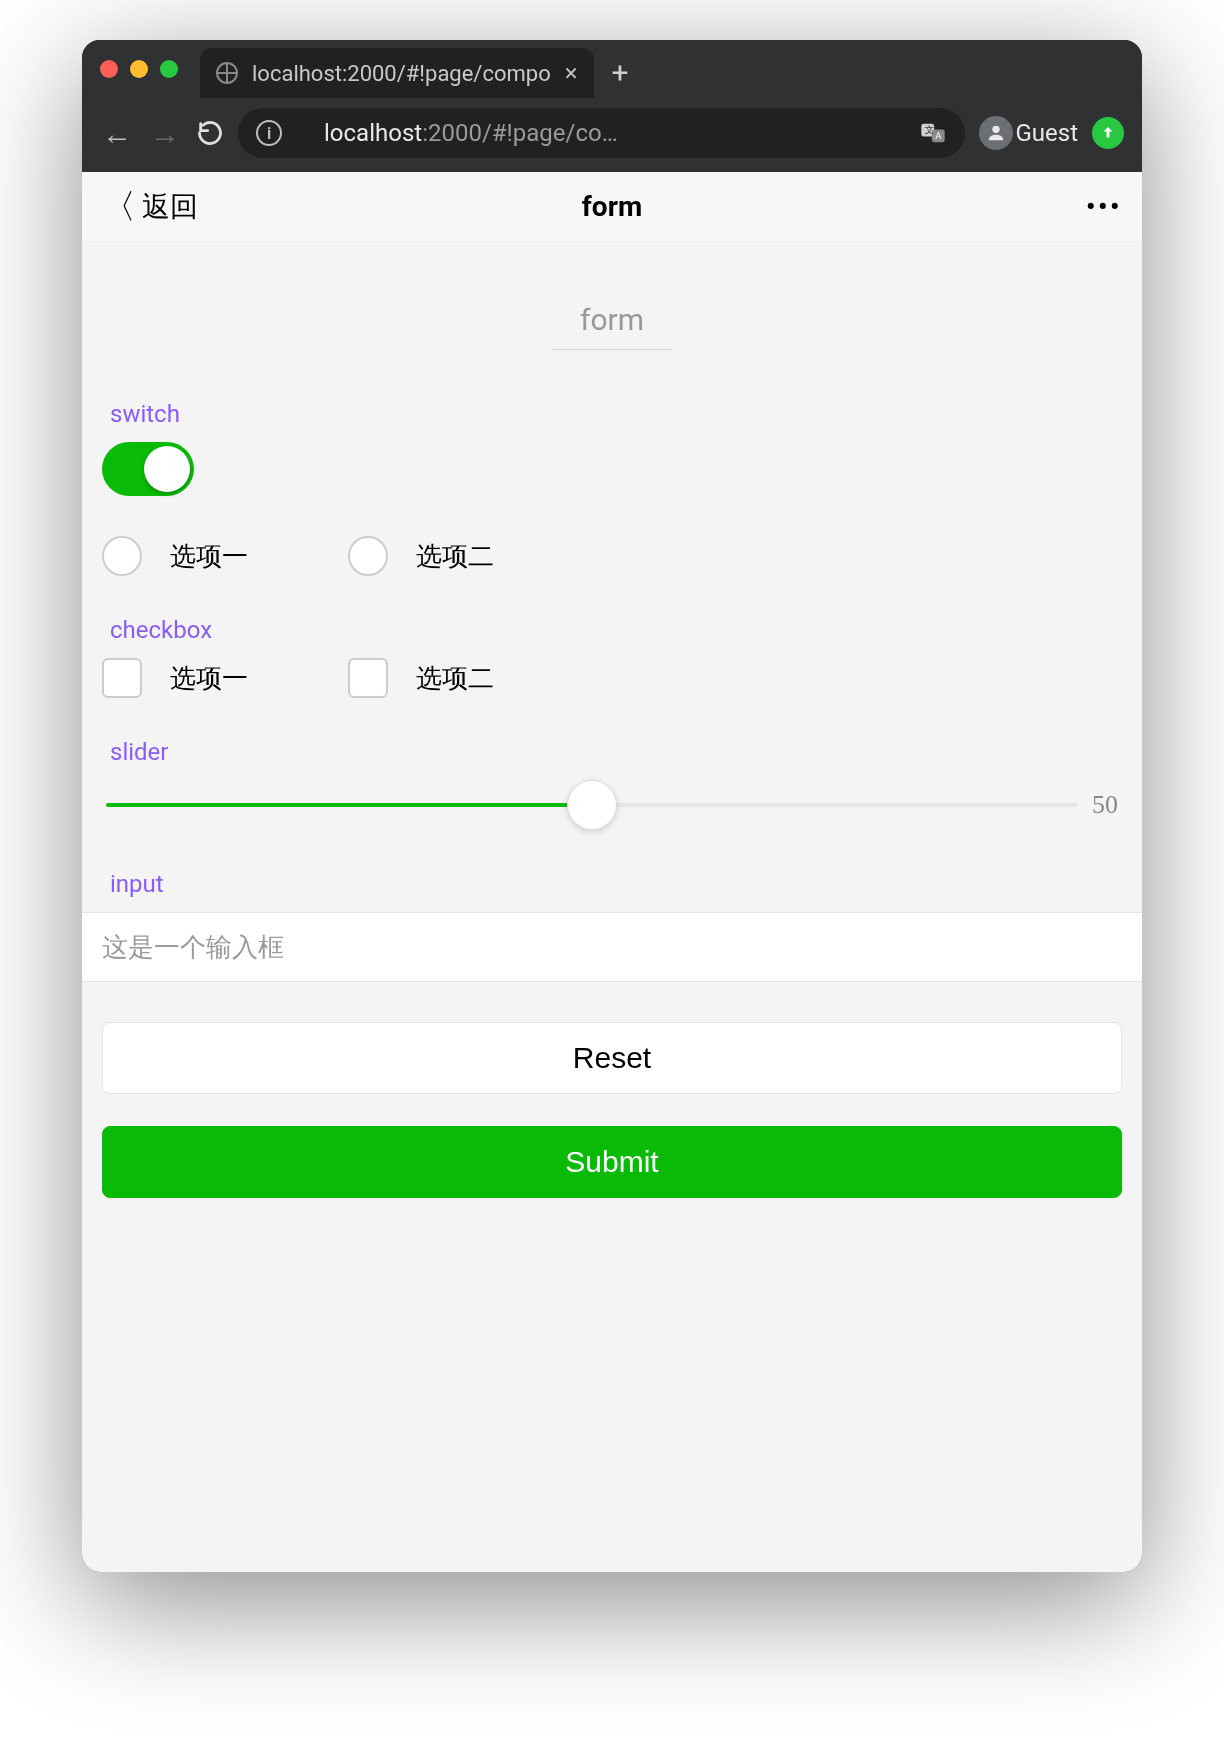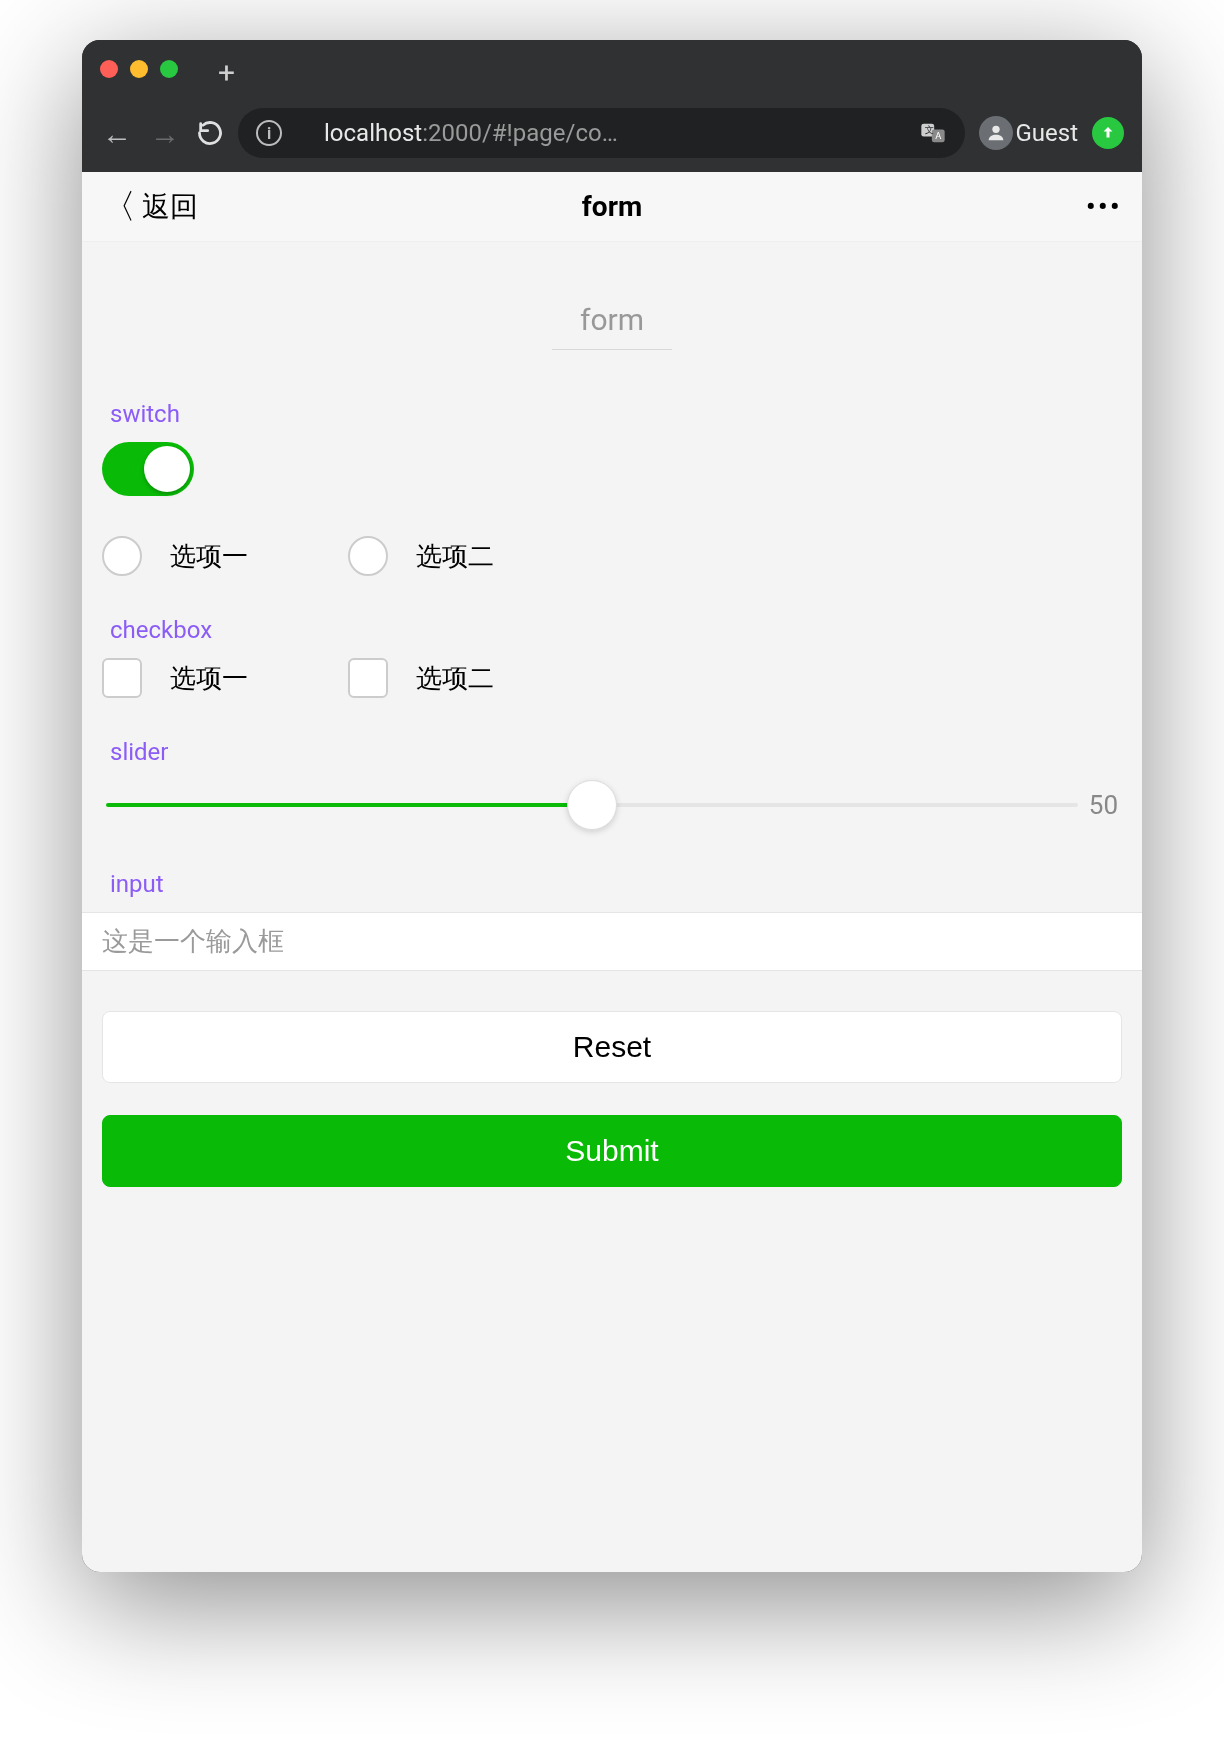--- a/index.html
+++ b/index.html
@@ -192,39 +192,39 @@
   .radio-ctl{
     width:40px;height:40px;border-radius:50%;
     border:2px solid #ccc;background:#fff;
   }
   .check-ctl{
     width:40px;height:40px;border-radius:6px;
     border:2px solid #ccc;background:#fff;
   }
 
   
-  .slider-row{display:flex;align-items:center;padding:10px 4px;}
+  .slider-row{display:flex;align-items:center;padding:10px 4px;font-family:Liberation Serif, serif;}
   .slider-track{
     flex:1;height:4px;border-radius:2px;
     background:linear-gradient(to right,#09bb07 0%,#09bb07 50%,#e5e5e5 50%,#e5e5e5 100%);
     position:relative;
   }
   .slider-thumb{
     position:absolute;left:50%;top:50%;
     transform:translate(-50%,-50%);
     width:50px;height:50px;border-radius:50%;
     background:#fff;border:1px solid #ddd;
     box-shadow:0 2px 6px rgba(0,0,0,0.15);
   }
   .slider-val{color:#888;font-size:26px;min-width:40px;text-align:right;}
 
   
   .input-box{
     margin:0 -20px;
-    height:59px;
+    height:70px;
     background:#fff;border-top:1px solid #e5e5e5;border-bottom:1px solid #e5e5e5;
     display:flex;align-items:center;padding:0 20px;
   }
   .input-box input{
     border:none;outline:none;background:transparent;
     font-size:26px;color:#333;width:100%;
   }
   .input-box input::placeholder{color:#9a9a9a;}
 
   .btn{
@@ -243,20 +243,25 @@
 <body>
 
 <div class="stage">
   <div class="window">
 
     <div class="chrome-top">
       <div class="traffic">
         <span class="dot-red"></span>
         <span class="dot-yellow"></span>
         <span class="dot-green"></span>
+      </div>
+      <div class="tab">
+        <span class="globe-icon"></span>
+        <span class="tab-title">localhost:2000/#!page/compo</span>
+        <span class="tab-close">×</span>
       </div>
       <div class="new-tab">+</div>
     </div>
 
     <div class="chrome-url">
       <div class="nav-btn">←</div>
       <div class="nav-btn disabled">→</div>
       <div class="reload-icon">
         <svg viewBox="0 0 24 24" width="28" height="28" fill="none" stroke="#e0e0e0" stroke-width="2.4" stroke-linecap="round">
           <path d="M3 12a9 9 0 1 0 3-6.7"></path>

